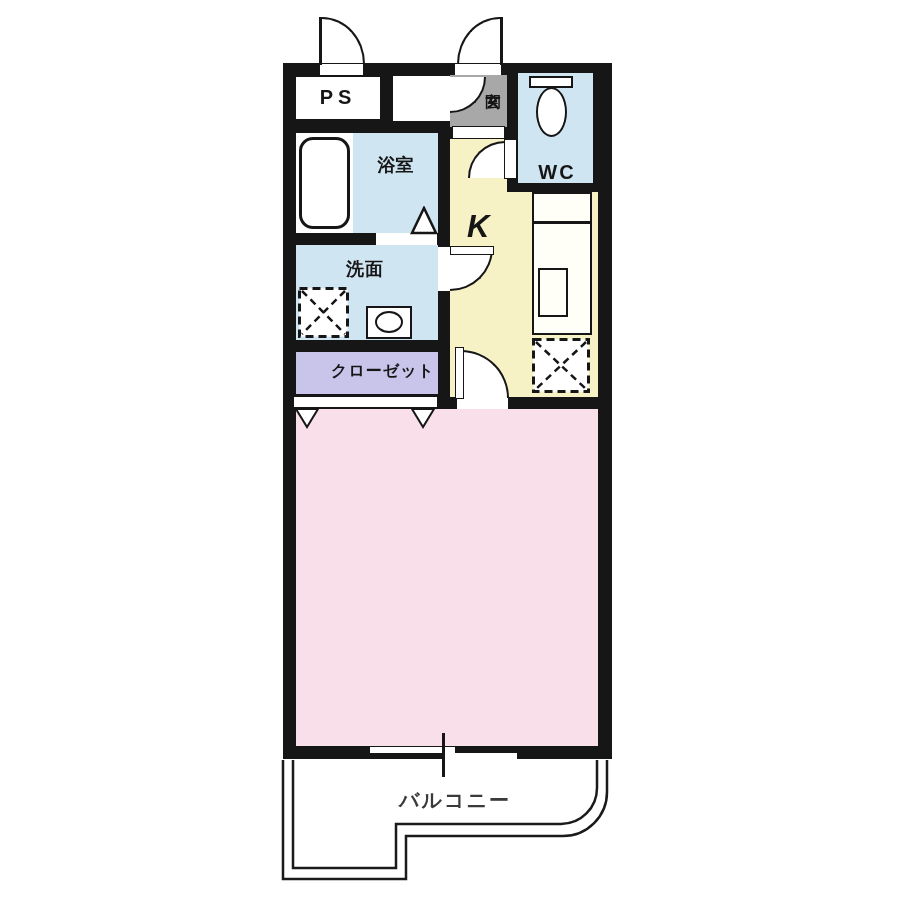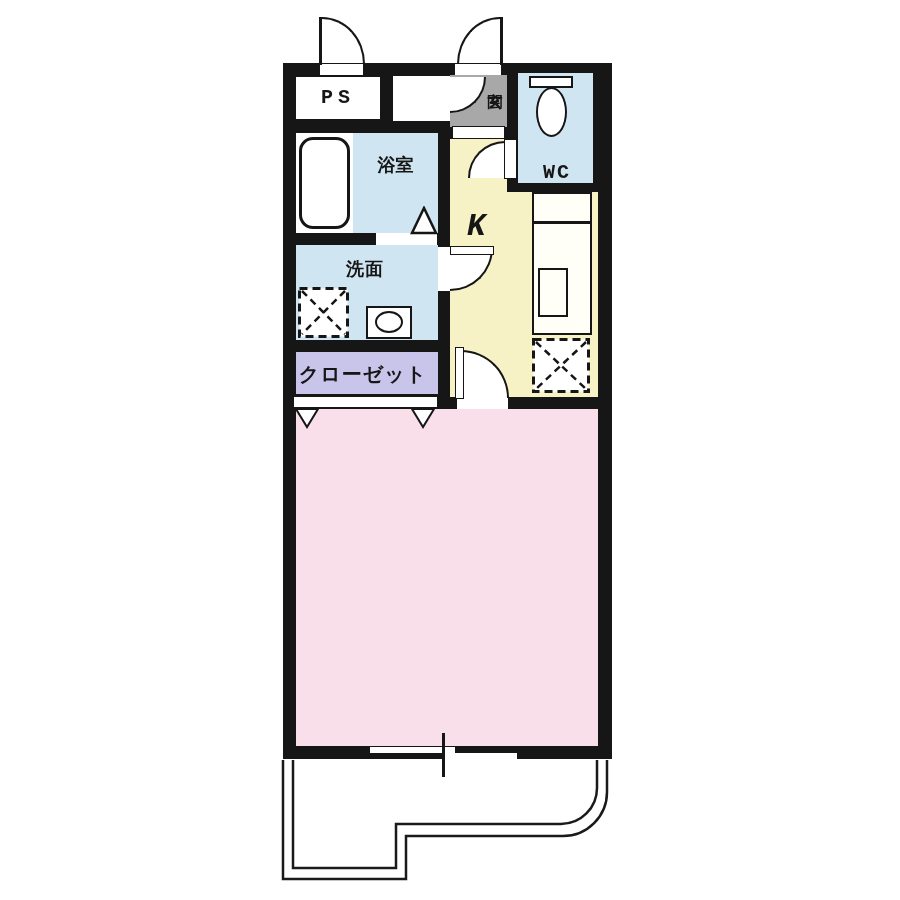--- a/index.html
+++ b/index.html
@@ -1,19 +1,19 @@
 <!DOCTYPE html>
 <html><head>
 <meta charset="utf-8">
 <style>
   html,body{margin:0;padding:0;background:#fff;}
   *{box-sizing:border-box;}
   #canvas{
     position:relative;width:780px;height:900px;background:#fff;overflow:hidden;
-    font-family:Liberation Mono, monospace;color:#161616;
+    font-family:Liberation Sans, sans-serif;color:#161616;
   }
   .abs{position:absolute;}
   
   .walls{left:283px;top:63px;width:329px;height:696px;background:#161616;}
   
   .ps{left:293px;top:74px;width:90px;height:48px;background:#fff;border:3px solid #161616;}
   .utility{left:393px;top:76px;width:60px;height:45px;background:#fff;}
   .genkan{left:450px;top:75px;width:57px;height:52px;background:#a8a8a8;}
   .genkan-step{left:452px;top:126px;width:53px;height:13px;background:#fff;border:1px solid #161616;}
   .wc{left:518px;top:73px;width:75px;height:110px;background:#d0e5f2;}
@@ -62,21 +62,21 @@
   .win-b{left:443px;top:753px;width:74px;height:6px;background:#fff;}
   .win-tick{left:442px;top:733px;width:3px;height:44px;background:#161616;}
   
   .lbl{position:absolute;color:#161616;white-space:nowrap;}
   .lbl-ps{left:293px;top:86px;width:90px;text-align:center;font-size:20px;font-weight:600;letter-spacing:5px;}
   .lbl-genkan{left:483px;top:80px;font-size:15px;font-weight:600;writing-mode:vertical-rl;text-orientation:upright;letter-spacing:2px;}
   .lbl-wc{left:527px;top:141px;width:60px;text-align:center;font-size:20px;font-weight:600;letter-spacing:2px;margin-top:20px;}
   .lbl-bath{left:353px;top:153px;width:85px;text-align:center;font-size:18px;font-weight:600;}
   .lbl-k{left:467px;top:209px;font-size:31px;font-weight:700;font-style:italic;}
   .lbl-wash{left:346px;top:257px;width:100px;font-size:18px;font-weight:600;letter-spacing:1px;}
-  .lbl-closet{left:292px;top:361px;width:142px;text-align:center;font-size:20px;font-weight:600;letter-spacing:1px;}
+  .lbl-closet{left:312px;top:361px;width:142px;text-align:center;font-size:16px;font-weight:600;letter-spacing:1px;}
   .lbl-room{left:296px;top:588px;width:302px;text-align:center;font-size:35px;font-weight:600;letter-spacing:6px;}
   .lbl-balcony{left:365px;top:787px;width:180px;text-align:center;font-size:20px;font-weight:600;letter-spacing:2px;color:#3a3a3a;}
   svg{display:block;}
 </style>
 </head>
 <body>
 
 <div id="canvas">
 
   <div class="abs walls"></div>
@@ -157,14 +157,15 @@
     <path d="M322,5 L322,33 A36,36 0 0 1 286,69 L121,69 L121,113 L18,113 L18,5" fill="none" stroke="#1a1a1a" stroke-width="2.5"></path>
   </svg>
 
   <div class="lbl lbl-ps">PS</div>
   <div class="lbl lbl-genkan">玄関</div>
   <div class="lbl lbl-wc">WC</div>
   <div class="lbl lbl-bath">浴室</div>
   <div class="lbl lbl-k">K</div>
   <div class="lbl lbl-wash">洗面</div>
   <div class="lbl lbl-closet">クローゼット</div>
+  <div class="lbl lbl-balcony">バルコニー</div>
 
 </div>
 
 </body></html>

